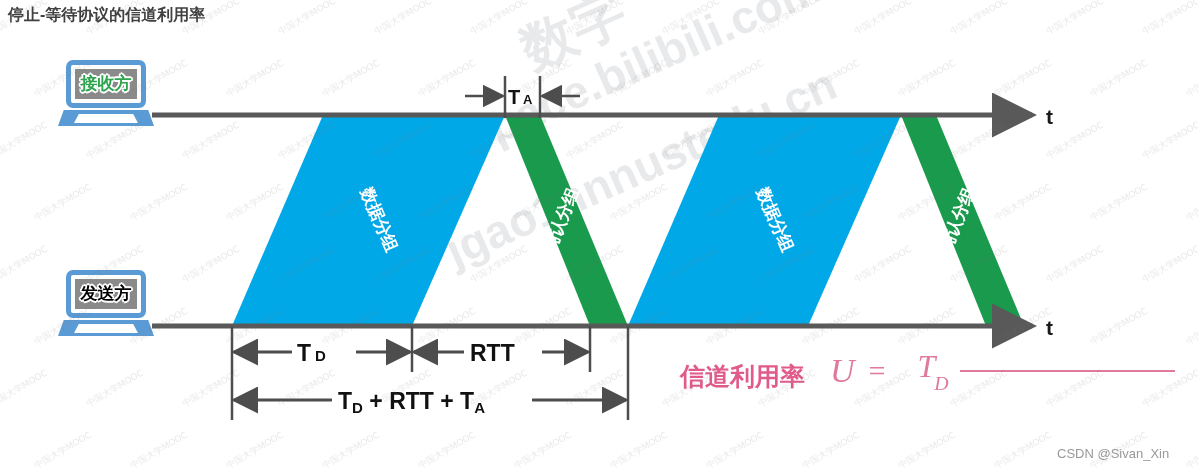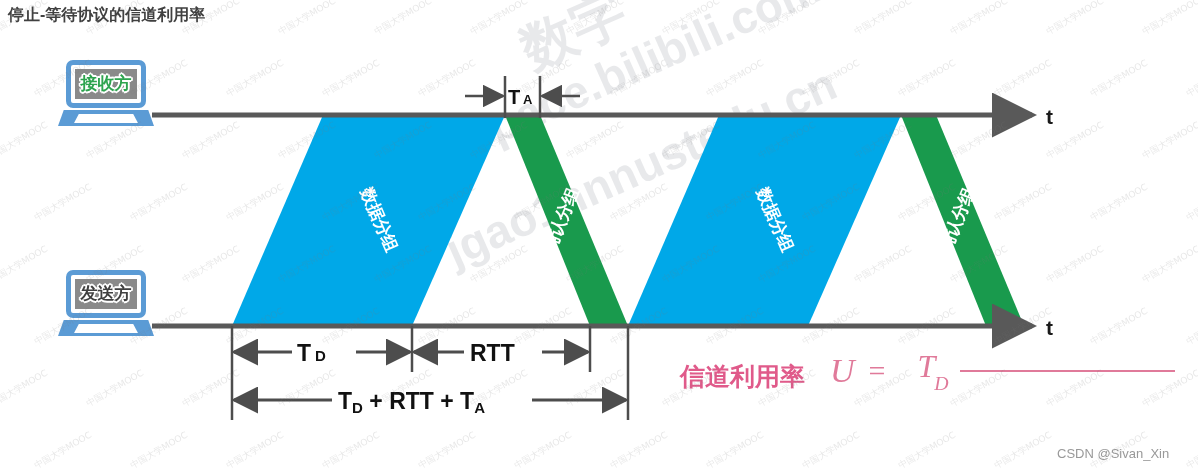--- a/index.html
+++ b/index.html
@@ -108,21 +108,21 @@
     z-index: 3;
   }
   .lbl-recv {
     color: #2EA44F;
     text-shadow: -1.4px -1.4px 0 #fff, 1.4px -1.4px 0 #fff,
                  -1.4px 1.4px 0 #fff, 1.4px 1.4px 0 #fff,
                  0 -1.6px 0 #fff, 0 1.6px 0 #fff,
                  -1.6px 0 0 #fff, 1.6px 0 0 #fff;
   }
   .lbl-send {
-    color: #404040;
+    color: #000000;
     text-shadow: -1.4px -1.4px 0 #fff, 1.4px -1.4px 0 #fff,
                  -1.4px 1.4px 0 #fff, 1.4px 1.4px 0 #fff,
                  0 -1.6px 0 #fff, 0 1.6px 0 #fff,
                  -1.6px 0 0 #fff, 1.6px 0 0 #fff;
   }
 
   
   #diagram {
     position: absolute;
     left: 0;

